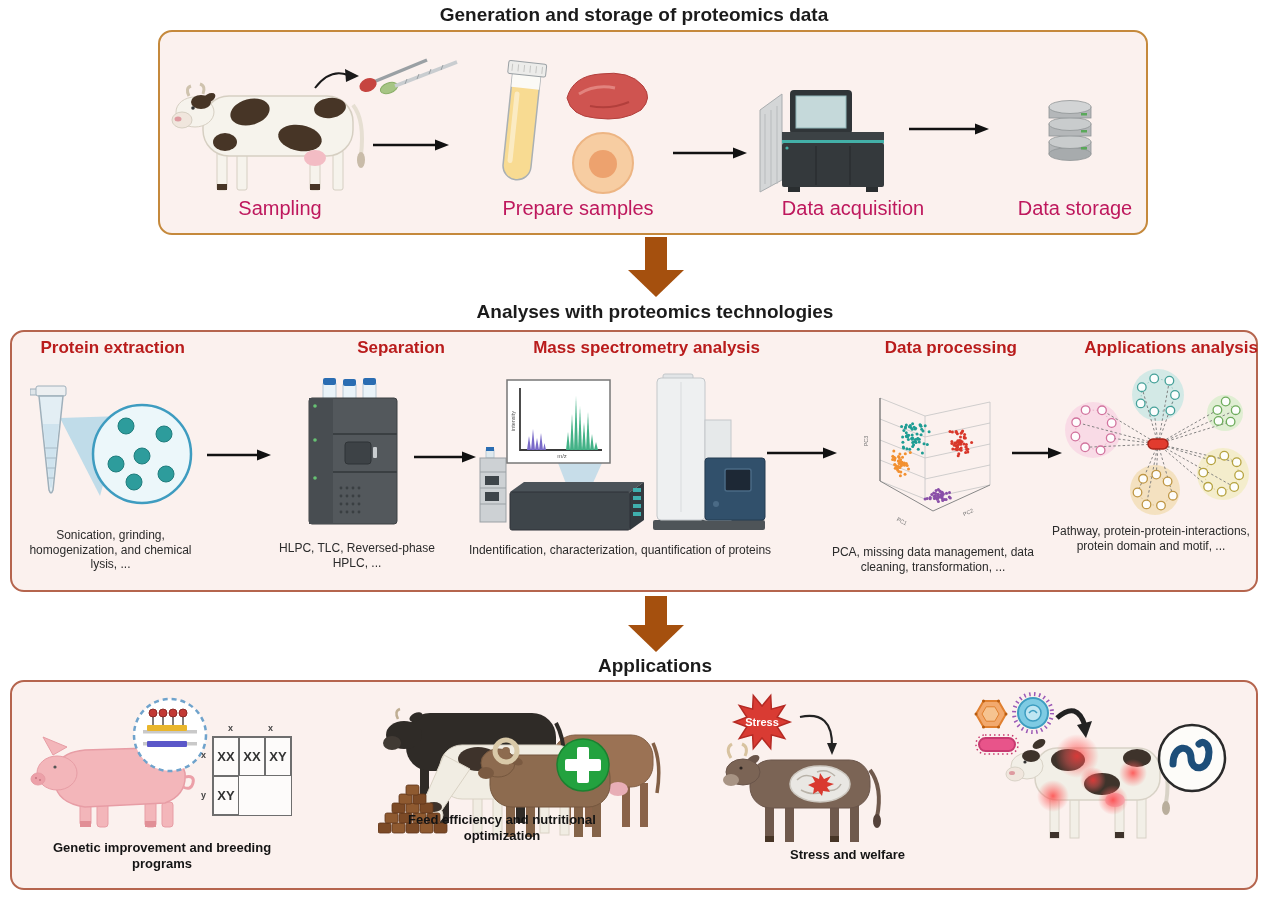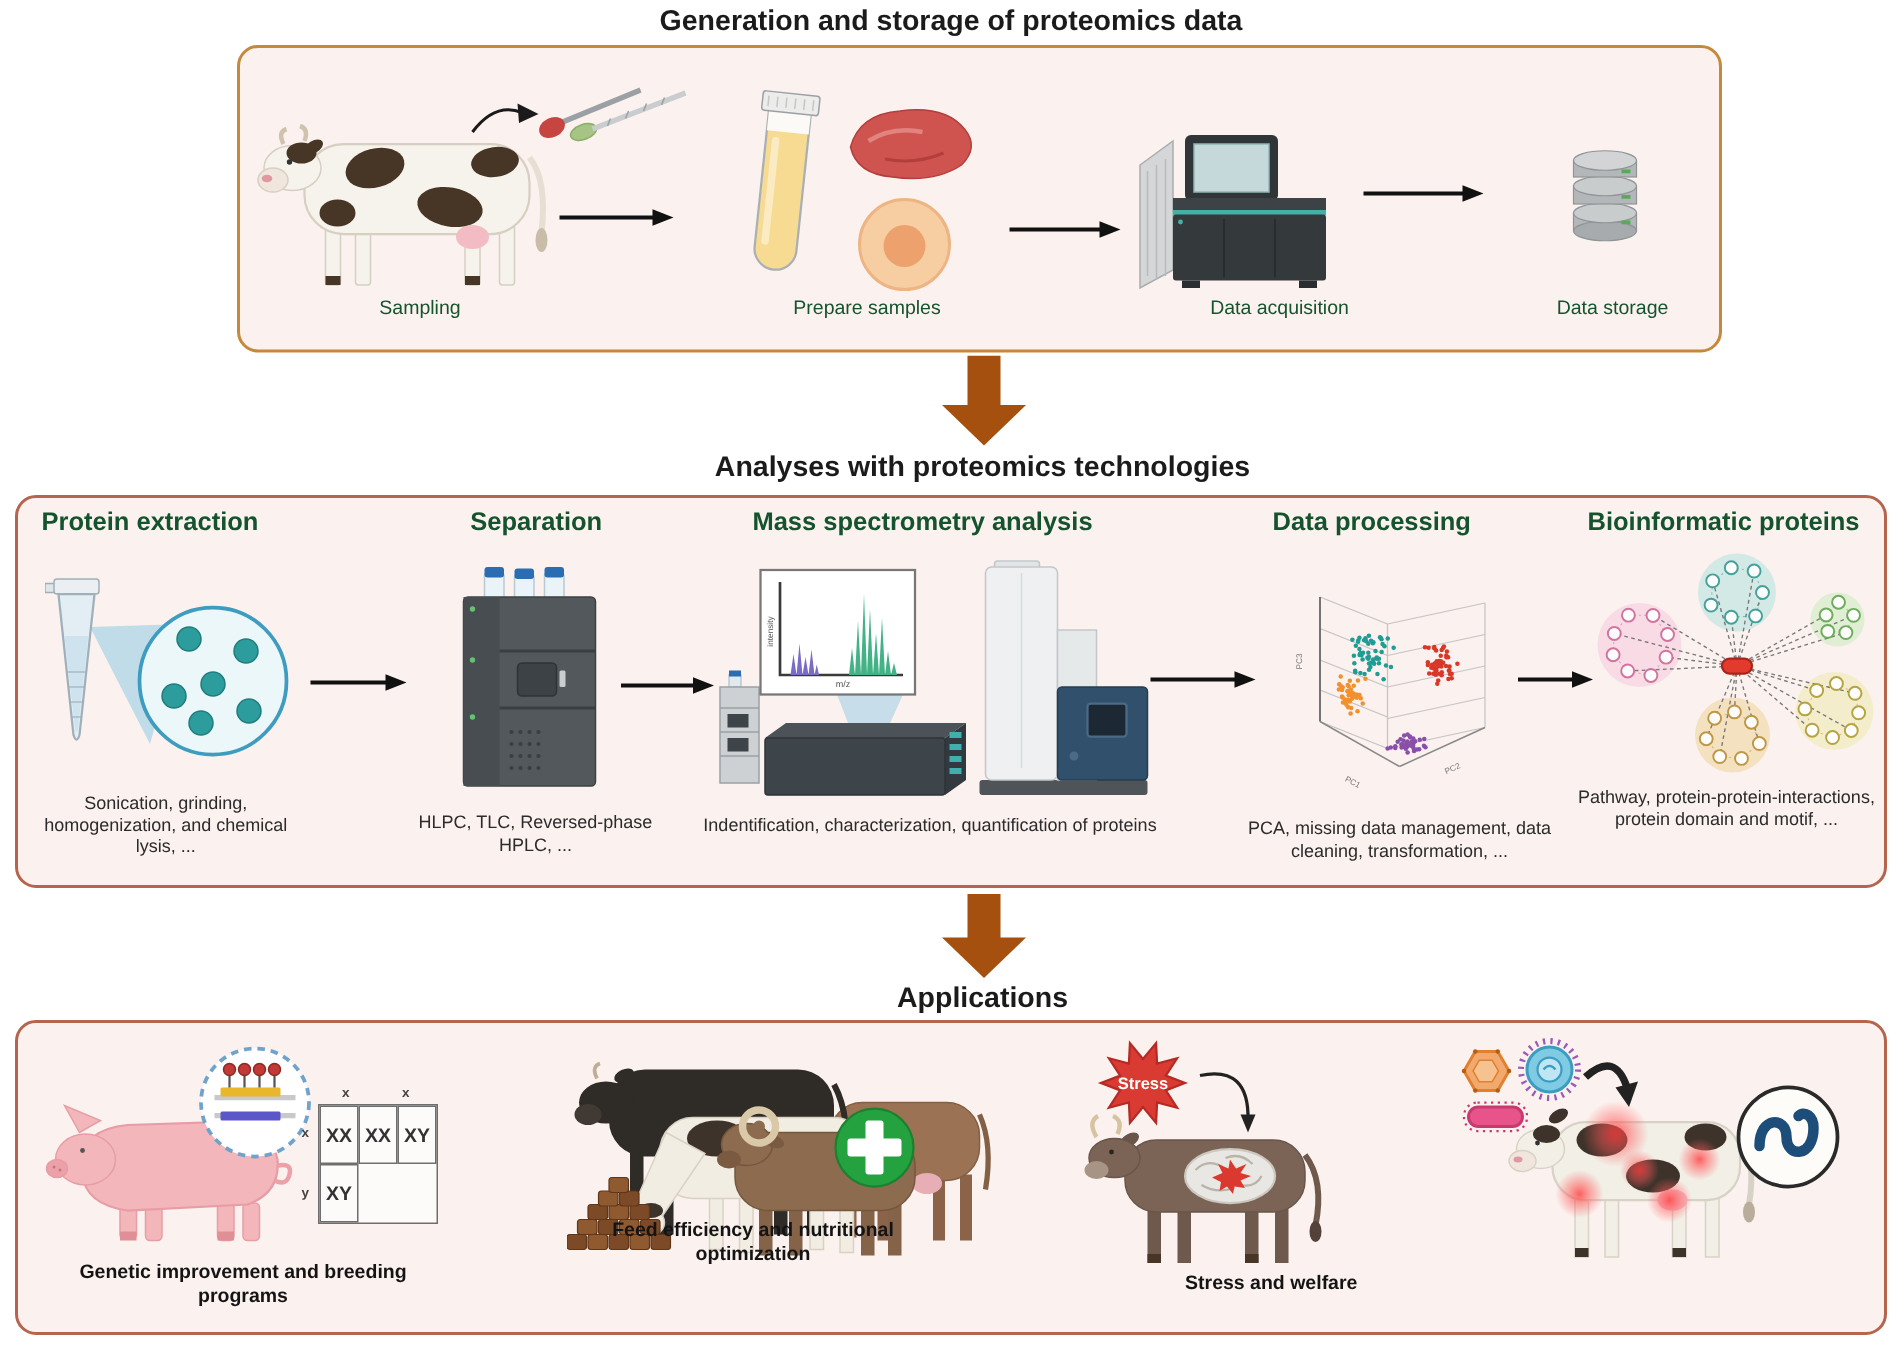--- a/index.html
+++ b/index.html
@@ -3,22 +3,22 @@
 <meta charset="utf-8">
 <style>
   *{margin:0;padding:0;box-sizing:border-box}
   html,body{background:#fff}
   body{font-family:"Liberation Sans",sans-serif;color:#1c1c1c}
   .canvas{position:relative;width:1268px;height:898px;background:#fff;overflow:hidden}
   .box{position:absolute;background:#fbf1ee;border-radius:14px}
   .box-gen{border:2.5px solid #c5893c}
   .box-red{border:2.5px solid #b5654e}
   .title{position:absolute;font-weight:700;font-size:19px;color:#1b1b1b;text-align:center}
-  .steplabel{position:absolute;font-size:13px;color:#14532d;text-align:center}
-  .colheader{position:absolute;font-weight:700;font-size:17px;color:#14532d;text-align:center}
+  .steplabel{position:absolute;font-size:20px;color:#be185d;text-align:center}
+  .colheader{position:absolute;font-weight:700;font-size:17px;color:#b91c1c;text-align:right}
   .coldesc{position:absolute;font-size:12px;color:#2b2b2b;text-align:center;line-height:1.22}
   .applabel{position:absolute;font-weight:700;font-size:13px;color:#141414;text-align:center;line-height:1.25}
   svg.ill{position:absolute}
   
   .punnett{position:absolute;left:212px;top:736px;width:80px;height:80px}
   .pgrid{position:absolute;left:0;top:0;right:0;bottom:0;display:grid;grid-template-columns:1fr 1fr 1fr;grid-template-rows:1fr 1fr;border:1.5px solid #6e6e6e;background:#fdfbfa}
   .pcell{display:flex;align-items:center;justify-content:center;font-size:13px;font-weight:600;color:#333;border:0.75px solid #6e6e6e}
   .plab{position:absolute;font-size:9px;font-weight:700;color:#444}
   .pc1{left:16px;top:-13px}.pc2{left:56px;top:-13px}.pr1{left:-11px;top:14px}.pr2{left:-11px;top:54px}
 </style>
@@ -142,21 +142,21 @@
     <polygon points="2,33 58,33 30,60" fill="#a5500e"></polygon>
   </svg>
 
   <div class="title" style="left:21px;top:301px;width:1268px">Analyses with proteomics technologies</div>
   <div class="box box-red" style="left:10px;top:330px;width:1248px;height:262px"></div>
 
   <div class="colheader" style="left:15px;top:338px;width:170px">Protein extraction</div>
   <div class="colheader" style="left:270px;top:338px;width:175px">Separation</div>
   <div class="colheader" style="left:470px;top:338px;width:290px">Mass spectrometry analysis</div>
   <div class="colheader" style="left:812px;top:338px;width:205px">Data processing</div>
-  <div class="colheader" style="left:1040px;top:338px;width:218px">Bioinformatic proteins</div>
+  <div class="colheader" style="left:1040px;top:338px;width:218px">Applications analysis</div>
 
   <svg class="ill" style="left:30px;top:378px" width="170" height="152" viewBox="0 0 170 152">
     <polygon points="30,40 92,38 70,118" fill="#b5d8e8" opacity="0.85"></polygon>
     <g>
       <rect x="0" y="11" width="8" height="6" fill="#dfe5e9" stroke="#9fb0bb"></rect>
       <rect x="6" y="8" width="30" height="10" rx="2" fill="#eceff1" stroke="#9fb0bb"></rect>
       <path d="M9,18 L33,18 L23,112 Q21,118 19,112 Z" fill="#e3eef4" stroke="#9fb0bb" stroke-width="1.5"></path>
       <path d="M13,46 L29,46 L22,108 Q21,112 20,108 Z" fill="#cfe3ee"></path>
       <line x1="15" y1="70" x2="27" y2="70" stroke="#9fb0bb" stroke-width="0.8"></line>
         <line x1="16" y1="80" x2="26" y2="80" stroke="#9fb0bb" stroke-width="0.8"></line>

